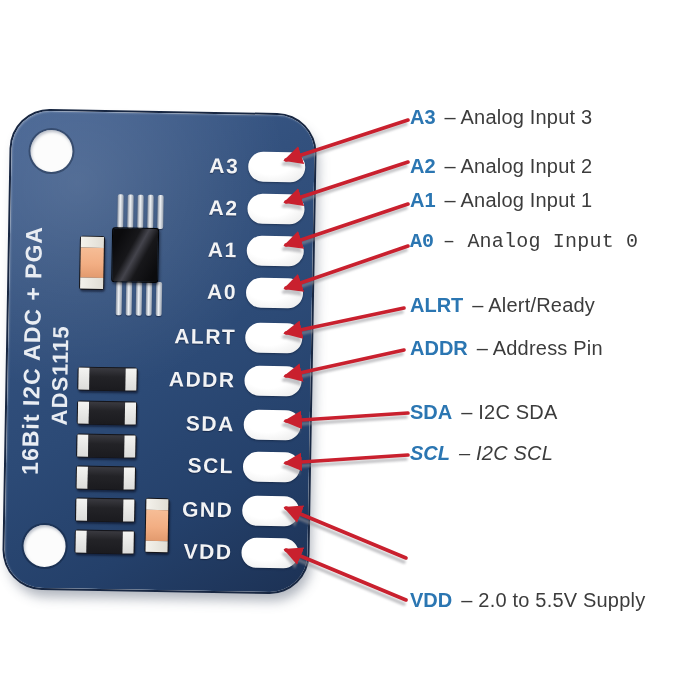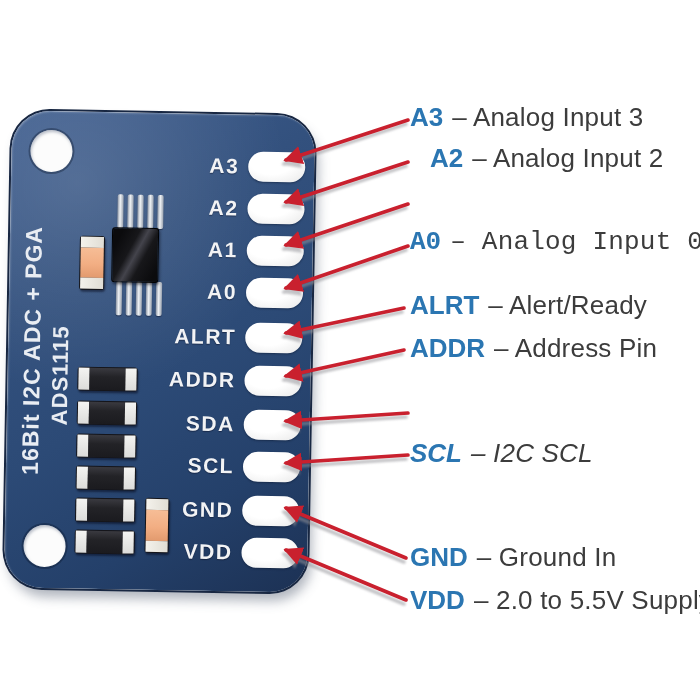--- a/index.html
+++ b/index.html
@@ -77,21 +77,21 @@
 
   
   #arrows {
     position:absolute; left:0; top:0; pointer-events:none;
     filter: drop-shadow(-2px 4px 1px rgba(150,150,155,0.55));
   }
 
   
   .annotation {
     position:absolute; left:410px; height:36px; line-height:36px;
-    font-size:26px; white-space:nowrap; color:#3c3c3c;
+    font-size:20px; white-space:nowrap; color:#3c3c3c;
   }
   .annotation .pin-name { color:#2b76b2; font-weight:bold; }
   .annotation .pin-desc { margin-left:9px; font-weight:500; letter-spacing:0.2px; }
 </style>
 </head>
 <body>
 
 <div id="stage">
 
   <div class="board">
@@ -195,35 +195,38 @@
       <line x1="408" y1="413" x2="286" y2="421" marker-end="url(#ah)"></line>
       <line x1="408" y1="455" x2="286" y2="463" marker-end="url(#ah)"></line>
       <line x1="406" y1="558" x2="286" y2="508" marker-end="url(#ah)"></line>
       <line x1="406" y1="600" x2="286" y2="550" marker-end="url(#ah)"></line>
     </g>
   </svg>
 
   <div class="annotation" style="top:99px;">
     <span class="pin-name">A3</span><span class="pin-desc">– Analog Input 3</span>
   </div>
-  <div class="annotation" style="top:140px;margin-left:20px;">
+  <div class="annotation" style="top:148px;">
     <span class="pin-name">A2</span><span class="pin-desc">– Analog Input 2</span>
+  </div>
+  <div class="annotation" style="top:182px;">
+    <span class="pin-name">A1</span><span class="pin-desc">– Analog Input 1</span>
   </div>
   <div class="annotation" style="top:224px;font-family:Liberation Mono, monospace;">
     <span class="pin-name">A0</span><span class="pin-desc">– Analog Input 0</span>
   </div>
   <div class="annotation" style="top:330px;">
     <span class="pin-name">ADDR</span><span class="pin-desc">– Address Pin</span>
   </div>
   <div class="annotation" style="top:287px;">
     <span class="pin-name">ALRT</span><span class="pin-desc">– Alert/Ready</span>
   </div>
+  <div class="annotation" style="top:394px;">
+    <span class="pin-name">SDA</span><span class="pin-desc">– I2C SDA</span>
+  </div>
   <div class="annotation" style="top:435px;font-style:italic;">
     <span class="pin-name">SCL</span><span class="pin-desc">– I2C SCL</span>
   </div>
-  <div class="annotation" style="top:539px;">
-    <span class="pin-name">GND</span><span class="pin-desc">– Ground In</span>
-  </div>
   <div class="annotation" style="top:582px;">
     <span class="pin-name">VDD</span><span class="pin-desc">– 2.0 to 5.5V Supply</span>
   </div>
 
 </div>
 
 </body></html>

